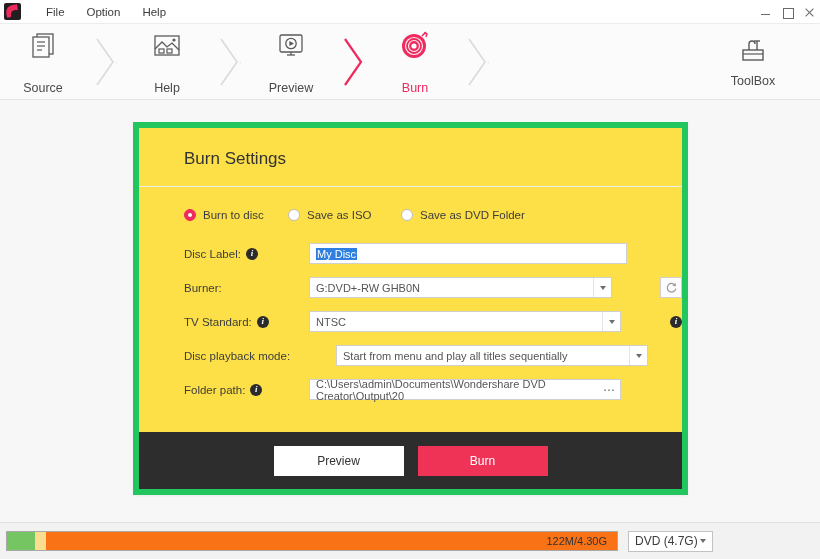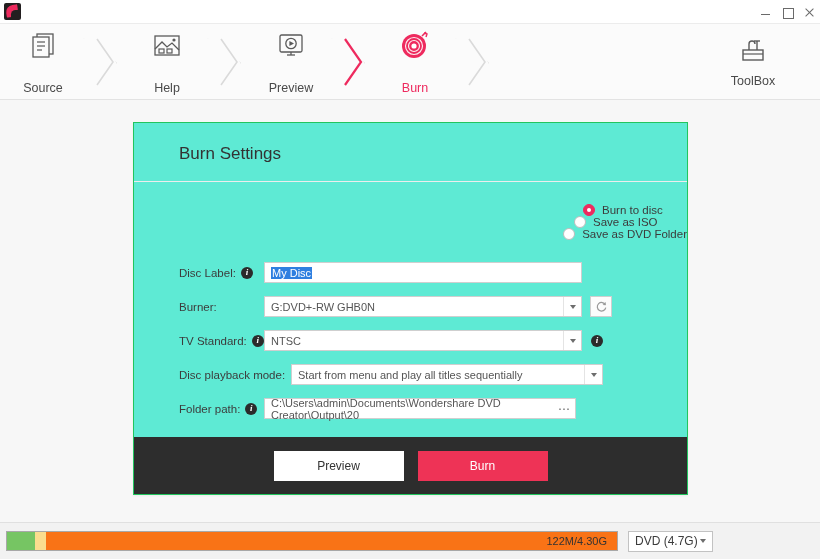--- a/index.html
+++ b/index.html
@@ -109,38 +109,38 @@
 
   
   .main {
     position: absolute; left: 0; top: 101px;
     width: 820px; height: 421px;
     background: #f7f7f7;
   }
   .panel {
     position: absolute; left: 133px; top: 21px;
     width: 555px; height: 373px;
-    background: #5eead4;
-    border: 1px solid #22c55e;
+    background: #fde047;
+    border: 6px solid #22c55e;
     box-shadow: 0 1px 2px rgba(0,0,0,0.05);
     display: flex; flex-direction: column;
   }
   .panel-title {
     font-size: 17px; color: #333;
     padding: 21px 0 0 45px;
   }
   .panel-divider {
     margin: 17px 0 0 0; height: 1px; background: #ededed;
   }
   .panel-body { flex: 1; padding: 22px 0 0 0; position: relative; }
 
   
   .radio-row {
-    display: flex; align-items: flex-end;
-    padding-left: 45px; margin-bottom: 22px; flex-direction: column;
+    display: flex; align-items: center;
+    padding-left: 45px; margin-bottom: 22px;
   }
   .radio {
     display: flex; align-items: center; cursor: default;
     margin-right: 0;
   }
   .radio .dot {
     width: 12px; height: 12px; border-radius: 50%;
     border: 1.4px solid #bdbdbd; background: #fff;
     position: relative; flex: none;
   }
@@ -150,21 +150,21 @@
     left: 3px; top: 3px; width: 4px; height: 4px;
     border-radius: 50%; background: #fff;
   }
   .radio .txt { font-size: 11.5px; color: #3c3c3c; margin-left: 7px; }
   .r1 { width: 104px; }
   .r2 { width: 113px; }
 
   
   .frow {
     display: flex; align-items: center;
-    height: 21px; margin-bottom: 13px; padding-left: 45px;
+    height: 21px; margin-bottom: 13px; padding-left: 45px; gap: 40px;
   }
   .flabel {
     font-size: 11.5px; color: #3c3c3c;
     width: 85px; flex: none; display: flex; align-items: center;
   }
   .flabel.wide { width: 112px; }
   .info-ico {
     width: 12px; height: 12px; border-radius: 50%;
     background: #2b2b2b; color: #fff;
     font-family: "Liberation Serif", serif;
@@ -262,20 +262,25 @@
     border-left: 3.2px solid transparent;
     border-right: 3.2px solid transparent;
     border-top: 4px solid #6d6d6d;
   }
 </style>
 </head>
 <body>
 
 <div class="titlebar">
   <div class="app-logo"></div>
+  <div class="menubar">
+    <div class="menu-item">File</div>
+    <div class="menu-item">Option</div>
+    <div class="menu-item">Help</div>
+  </div>
   <div class="win-controls">
     <div class="win-btn win-min"></div>
     <div class="win-btn win-max"></div>
     <div class="win-btn win-close"></div>
   </div>
 </div>
 
 <div class="toolbar">
   <div class="steps">
 

